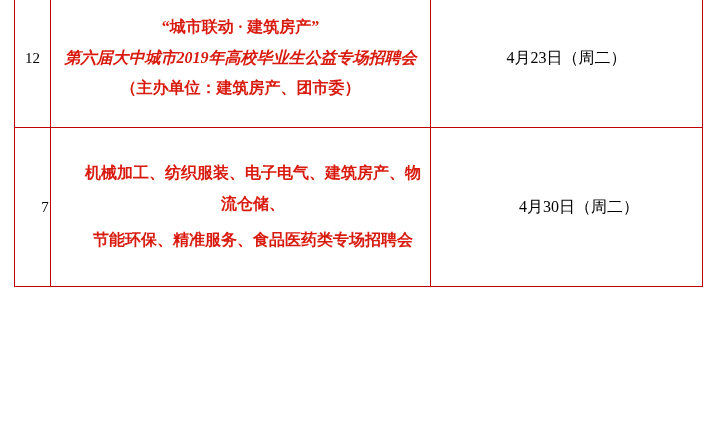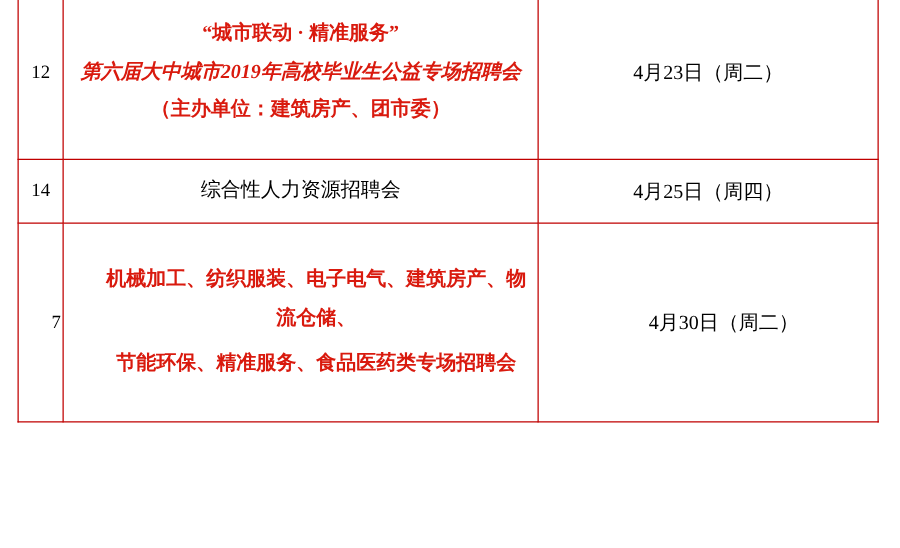--- a/index.html
+++ b/index.html
@@ -94,32 +94,25 @@
   <table class="schedule">
     <colgroup>
       <col class="c-index">
       <col class="c-name">
       <col class="c-date">
     </colgroup>
     <tbody>
       <tr class="row-12">
         <td class="idx">12</td>
         <td class="name r12 multi">
-          <span class="line">“城市联动 · 精准服务”</span>
+          <span class="line">“城市联动 · 建筑房产”</span>
           <span class="line">第六届大中城市2019年高校毕业生公益专场招聘会</span>
           <span class="line">（主办单位：建筑房产、团市委）</span>
         </td>
         <td class="date">4月23日（周二）</td>
-      </tr>
-      <tr class="row-14">
-        <td class="idx">14</td>
-        <td class="name">
-          <span class="line">综合性人力资源招聘会</span>
-        </td>
-        <td class="date">4月25日（周四）</td>
       </tr>
       <tr class="row-16">
         <td class="idx">7</td>
         <td class="name red multi">
           <span class="line">机械加工、纺织服装、电子电气、建筑房产、物流仓储、</span>
           <span class="spacer"></span>
           <span class="line">节能环保、精准服务、食品医药类专场招聘会</span>
         </td>
         <td class="date">4月30日（周二）</td>
       </tr>

